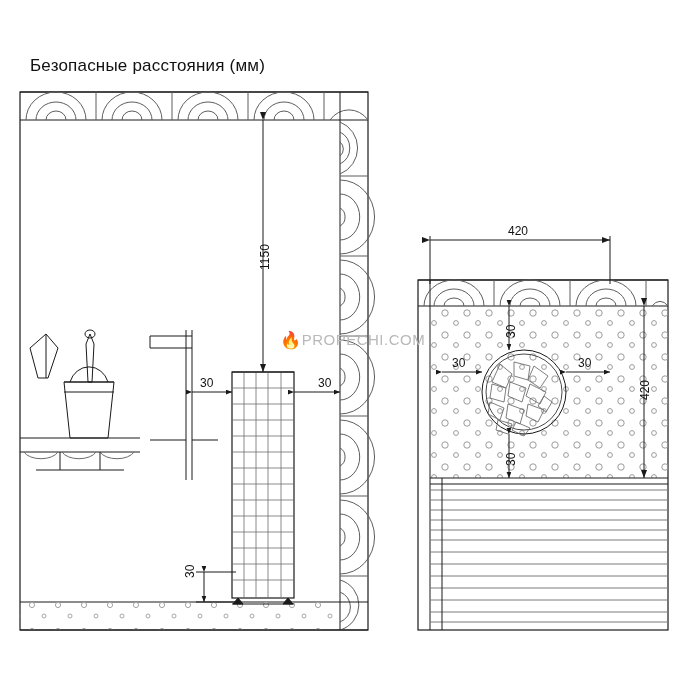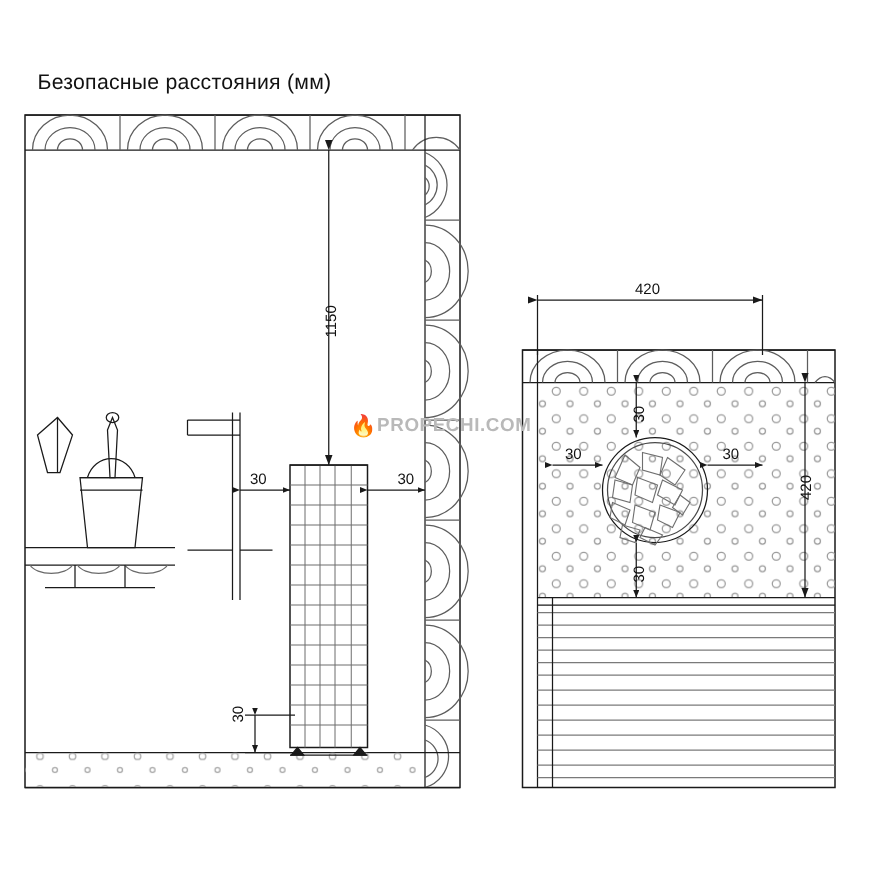--- a/index.html
+++ b/index.html
@@ -18,21 +18,21 @@
     font-size:17px;
     letter-spacing:.2px;
     color:#111;
     white-space:nowrap;
   }
   svg{position:absolute;left:0;top:0;width:700px;height:700px;}
   .wm{
     position:absolute;
     left:280px;top:330px;
     font-size:15px;
-    font-weight:bold;
+    font-weight:normal;
     letter-spacing:.5px;
     color:#b9b9b9;
     white-space:nowrap;
     pointer-events:none;
   }
   .wm .flame{color:#e8703a;font-size:17px;vertical-align:-1px;}
   .dim{
     position:absolute;
     font-size:12px;
     color:#111;

